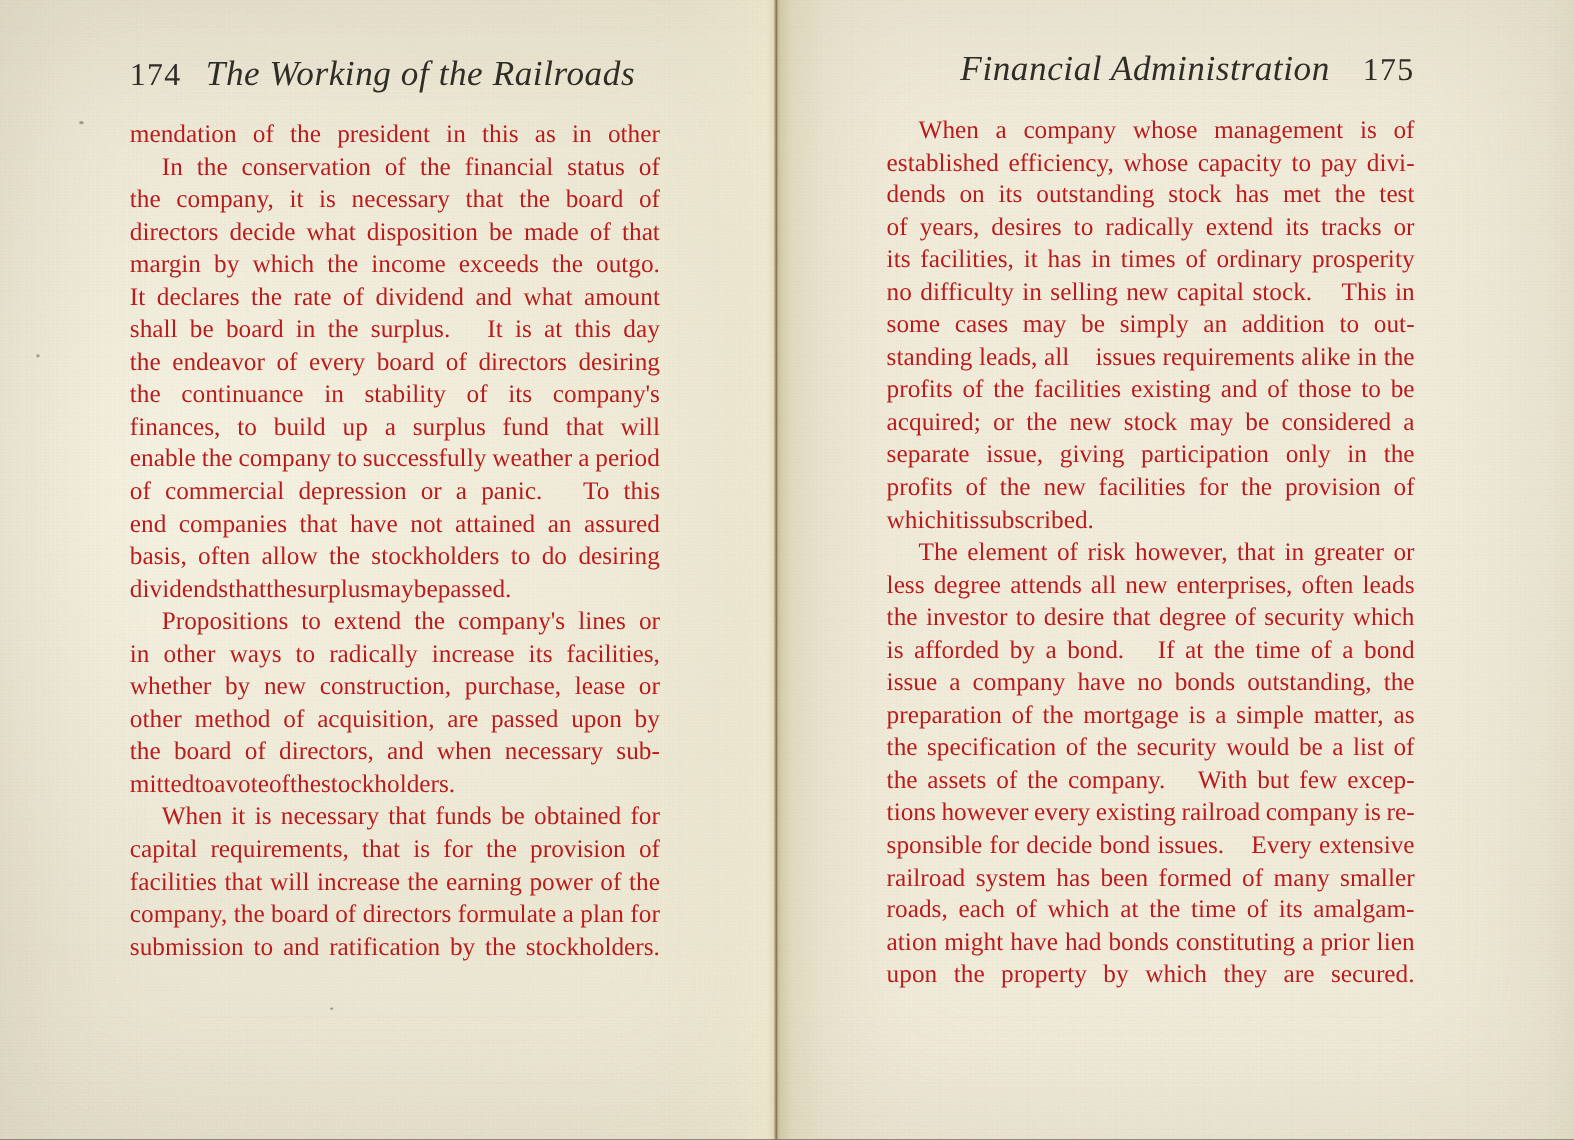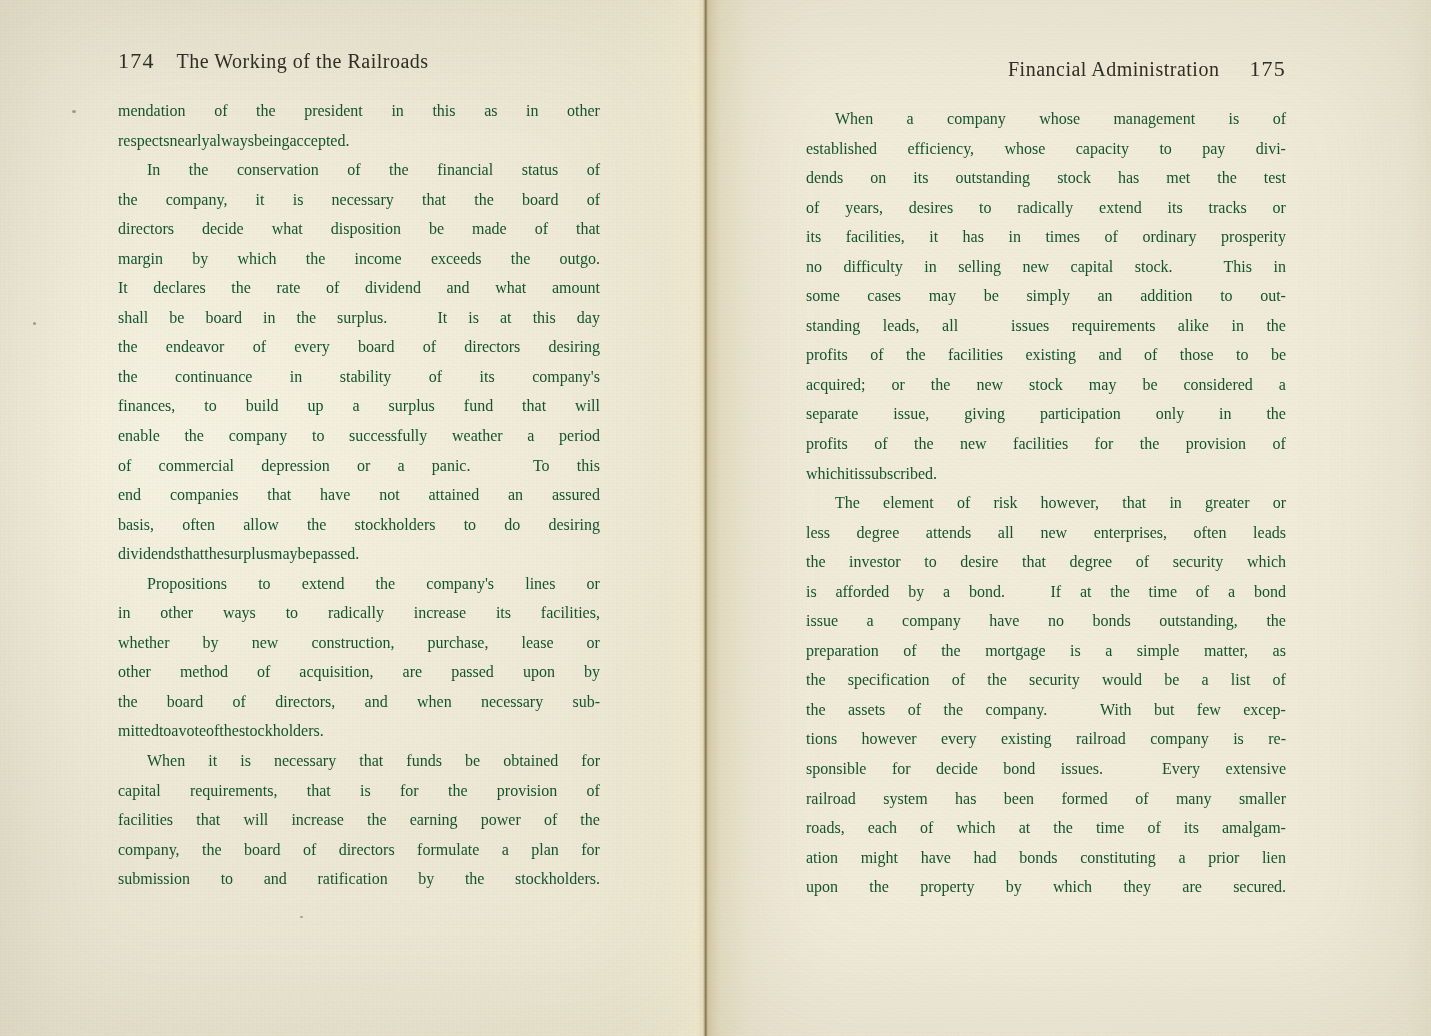--- a/index.html
+++ b/index.html
@@ -90,48 +90,49 @@
         rgba(190,174,138,0.0) 100%);
     pointer-events: none;
   }
 
   
   .page-col {
     position: absolute;
     color: #34332c;
   }
   #page-col-left  { left: 118px; top: 48px; width: 482px; }
-  #page-col-right { left: 806px; top: 44px; width: 480px; margin-top: 12px; }
+  #page-col-right { left: 806px; top: 44px; width: 480px; }
 
   .running-head {
     display: flex;
     align-items: baseline;
     font-size: 25.5px;
     letter-spacing: 0.6px;
     color: #2e2d26;
     white-space: nowrap;
     margin-bottom: 22px;
   }
   #running-head-left  { justify-content: flex-start; }
   #running-head-right { justify-content: flex-end; }
   .folio {
-    font-size: 22px;
+    font-size: 29px;
     letter-spacing: 1.2px;
   }
   #running-head-left .folio  { margin-right: 22px; }
   #running-head-right .folio { margin-left: 30px; }
   .head-title {
-    font-size: 20px;
+    font-size: 32px;
     letter-spacing: 0.5px;
+    font-style: italic;
   }
 
   .body-block {
-    font-size: 16px;
+    font-size: 23px;
     line-height: 29.55px;
-    color: #14532d;
+    color: #b91c1c;
   }
   .text-line {
     display: flex;
     white-space: pre;
     height: 29.55px;
     align-items: baseline;
   }
   
   .text-line.just {
     justify-content: space-between;
@@ -175,21 +176,20 @@
 
   <div id="gutter-crease"></div>
 
   <div class="page-col" id="page-col-left">
     <div class="running-head" id="running-head-left">
       <span class="folio">174</span>
       <span class="head-title">The Working of the Railroads</span>
     </div>
     <div class="body-block" id="body-left">
         <div class="text-line just"><span class="word">mendation</span><span class="word">of</span><span class="word">the</span><span class="word">president</span><span class="word">in</span><span class="word">this</span><span class="word">as</span><span class="word">in</span><span class="word">other</span></div>
-        <div class="text-line last"><span class="word">respects</span><span class="word">nearly</span><span class="word">always</span><span class="word">being</span><span class="word">accepted.</span></div>
         <div class="text-line just indent"><span class="word">In</span><span class="word">the</span><span class="word">conservation</span><span class="word">of</span><span class="word">the</span><span class="word">financial</span><span class="word">status</span><span class="word">of</span></div>
         <div class="text-line just"><span class="word">the</span><span class="word">company,</span><span class="word">it</span><span class="word">is</span><span class="word">necessary</span><span class="word">that</span><span class="word">the</span><span class="word">board</span><span class="word">of</span></div>
         <div class="text-line just"><span class="word">directors</span><span class="word">decide</span><span class="word">what</span><span class="word">disposition</span><span class="word">be</span><span class="word">made</span><span class="word">of</span><span class="word">that</span></div>
         <div class="text-line just"><span class="word">margin</span><span class="word">by</span><span class="word">which</span><span class="word">the</span><span class="word">income</span><span class="word">exceeds</span><span class="word">the</span><span class="word">outgo.</span></div>
         <div class="text-line just"><span class="word">It</span><span class="word">declares</span><span class="word">the</span><span class="word">rate</span><span class="word">of</span><span class="word">dividend</span><span class="word">and</span><span class="word">what</span><span class="word">amount</span></div>
         <div class="text-line just"><span class="word">shall</span><span class="word">be</span><span class="word">board</span><span class="word">in</span><span class="word">the</span><span class="word">surplus.</span><span class="word">  </span><span class="word">It</span><span class="word">is</span><span class="word">at</span><span class="word">this</span><span class="word">day</span></div>
         <div class="text-line just"><span class="word">the</span><span class="word">endeavor</span><span class="word">of</span><span class="word">every</span><span class="word">board</span><span class="word">of</span><span class="word">directors</span><span class="word">desiring</span></div>
         <div class="text-line just"><span class="word">the</span><span class="word">continuance</span><span class="word">in</span><span class="word">stability</span><span class="word">of</span><span class="word">its</span><span class="word">company's</span></div>
         <div class="text-line just"><span class="word">finances,</span><span class="word">to</span><span class="word">build</span><span class="word">up</span><span class="word">a</span><span class="word">surplus</span><span class="word">fund</span><span class="word">that</span><span class="word">will</span></div>
         <div class="text-line just"><span class="word">enable</span><span class="word">the</span><span class="word">company</span><span class="word">to</span><span class="word">successfully</span><span class="word">weather</span><span class="word">a</span><span class="word">period</span></div>

